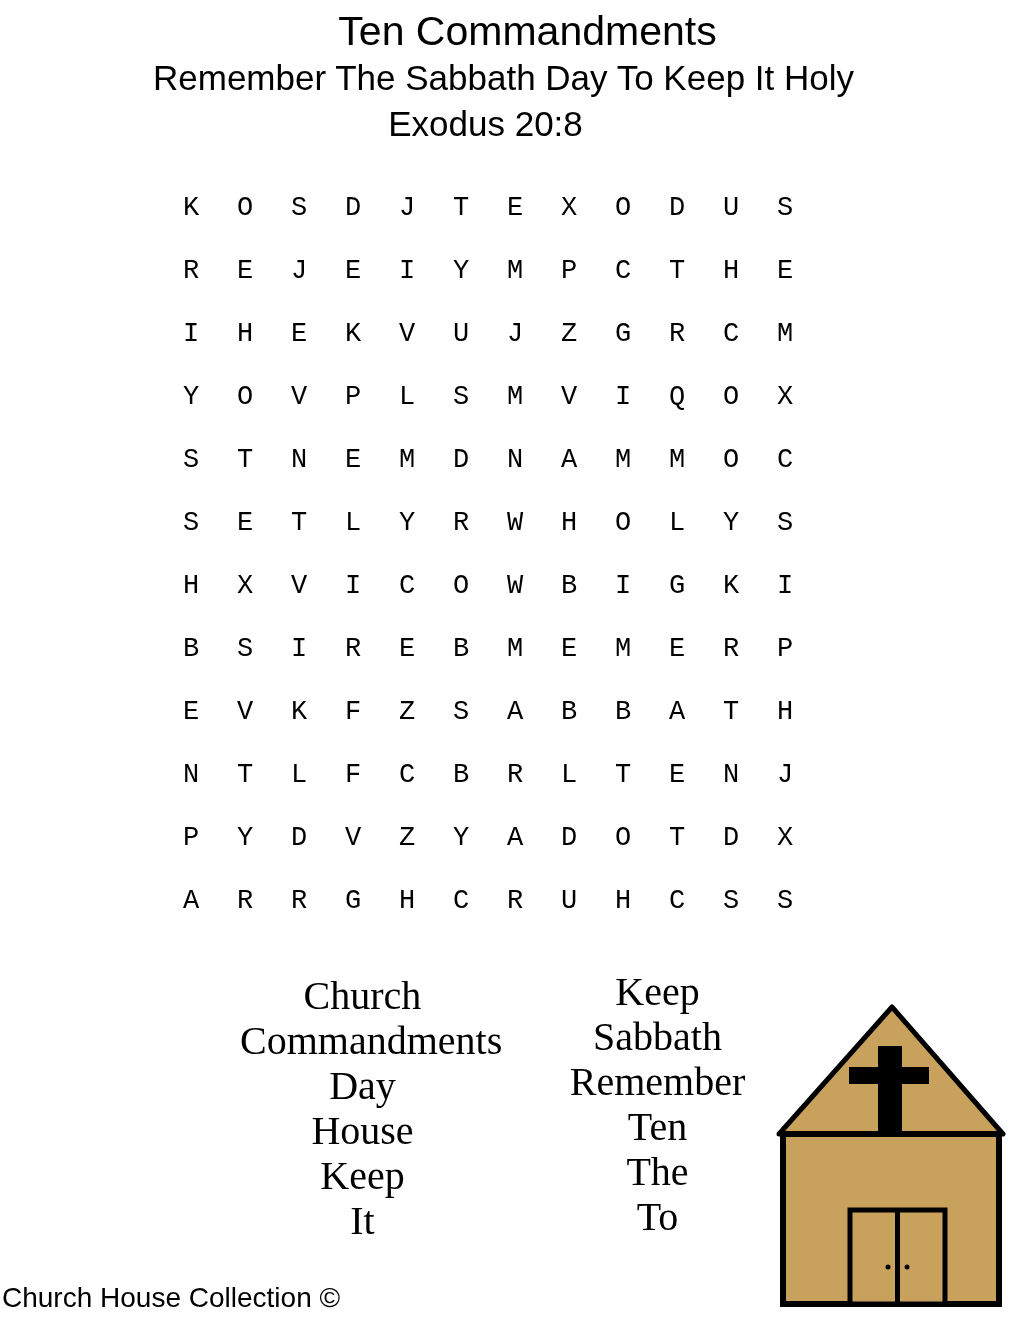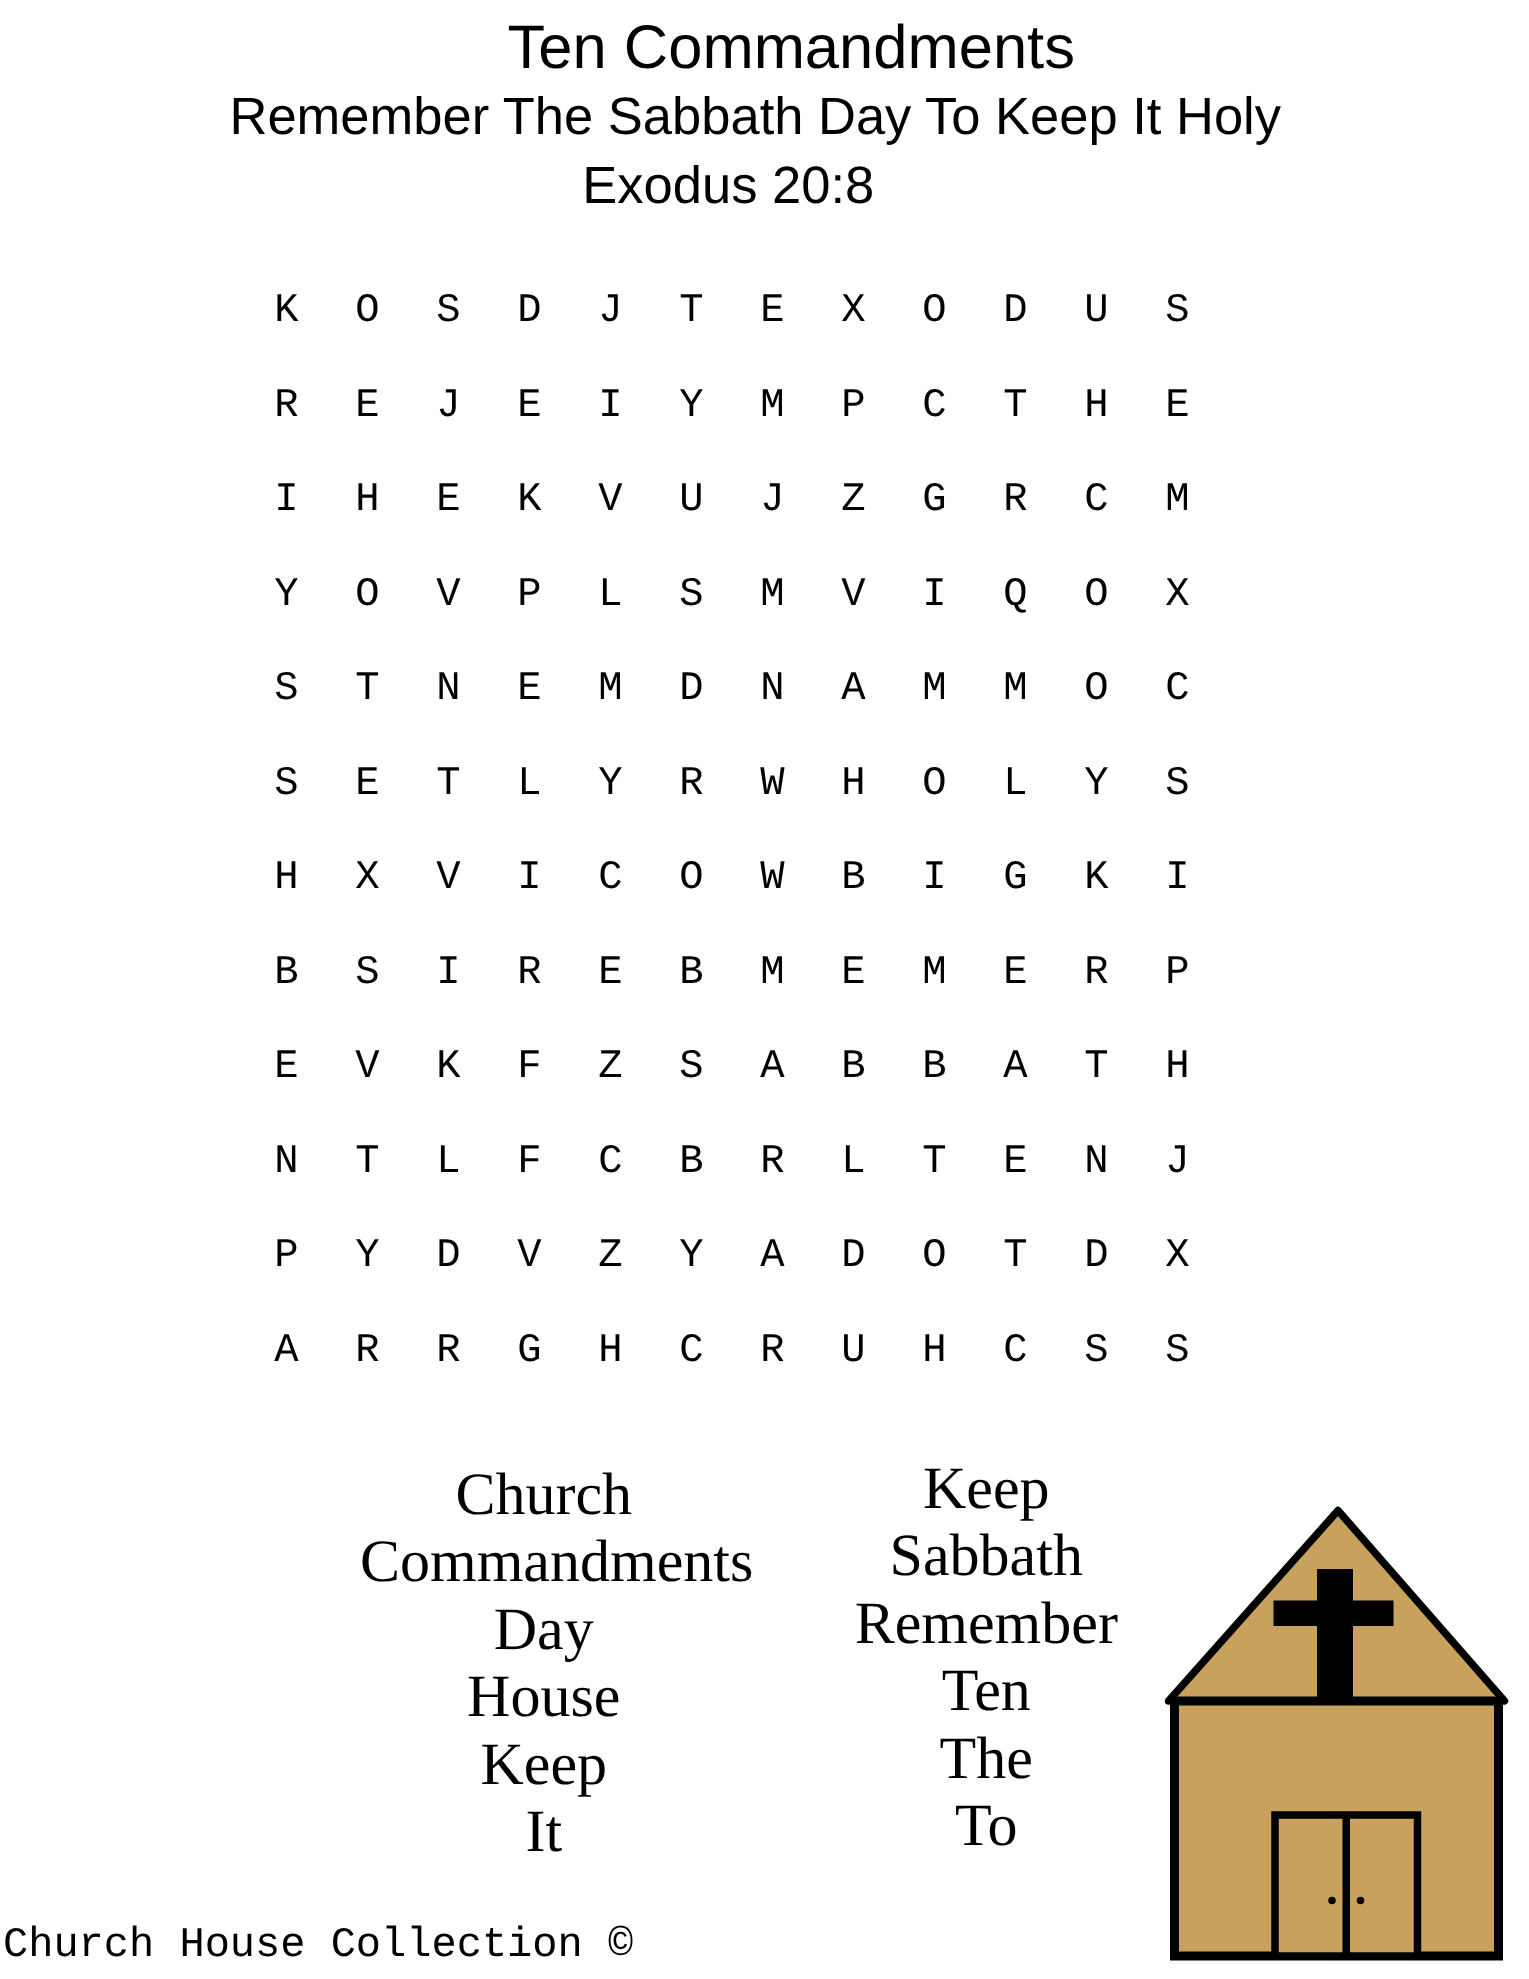--- a/index.html
+++ b/index.html
@@ -8,21 +8,21 @@
     #t1 { top: 8px; font-size: 41px; left: 18px; }
     #t2 { top: 58px; font-size: 35px; left: -6px; }
     #t3 { top: 104px; font-size: 35px; left: -24px; }
     .grid { position: absolute; left: 164px; top: 188px; }
     .grid-row { display: flex; height: 63px; }
     .cell { width: 54px; text-align: center; font-family: "Liberation Mono", monospace; font-size: 27px; line-height: 40px; }
     .wordcol { position: absolute; font-family: "Liberation Serif", serif; font-size: 40px; text-align: center; }
     .wordcol div { height: 45px; line-height: 45px; }
     #colA { left: 240px; width: 245px; top: 973px; }
     #colB { left: 535px; width: 245px; top: 969px; }
-    .footer { position: absolute; left: 2px; top: 1282px; font-family: Liberation Mono, monospace; font-size: 28px; }
+    .footer { position: absolute; left: 2px; top: 1282px; font-family: Liberation Sans, sans-serif; font-size: 28px; }
     .church { position: absolute; left: 775px; top: 1003px; }
   </style>
 </head>
 <body>
 
 <div id="t1" class="title">Ten Commandments</div>
 <div id="t2" class="title">Remember The Sabbath Day To Keep It Holy</div>
 <div id="t3" class="title">Exodus 20:8</div>
 
 <div class="grid" id="grid">

